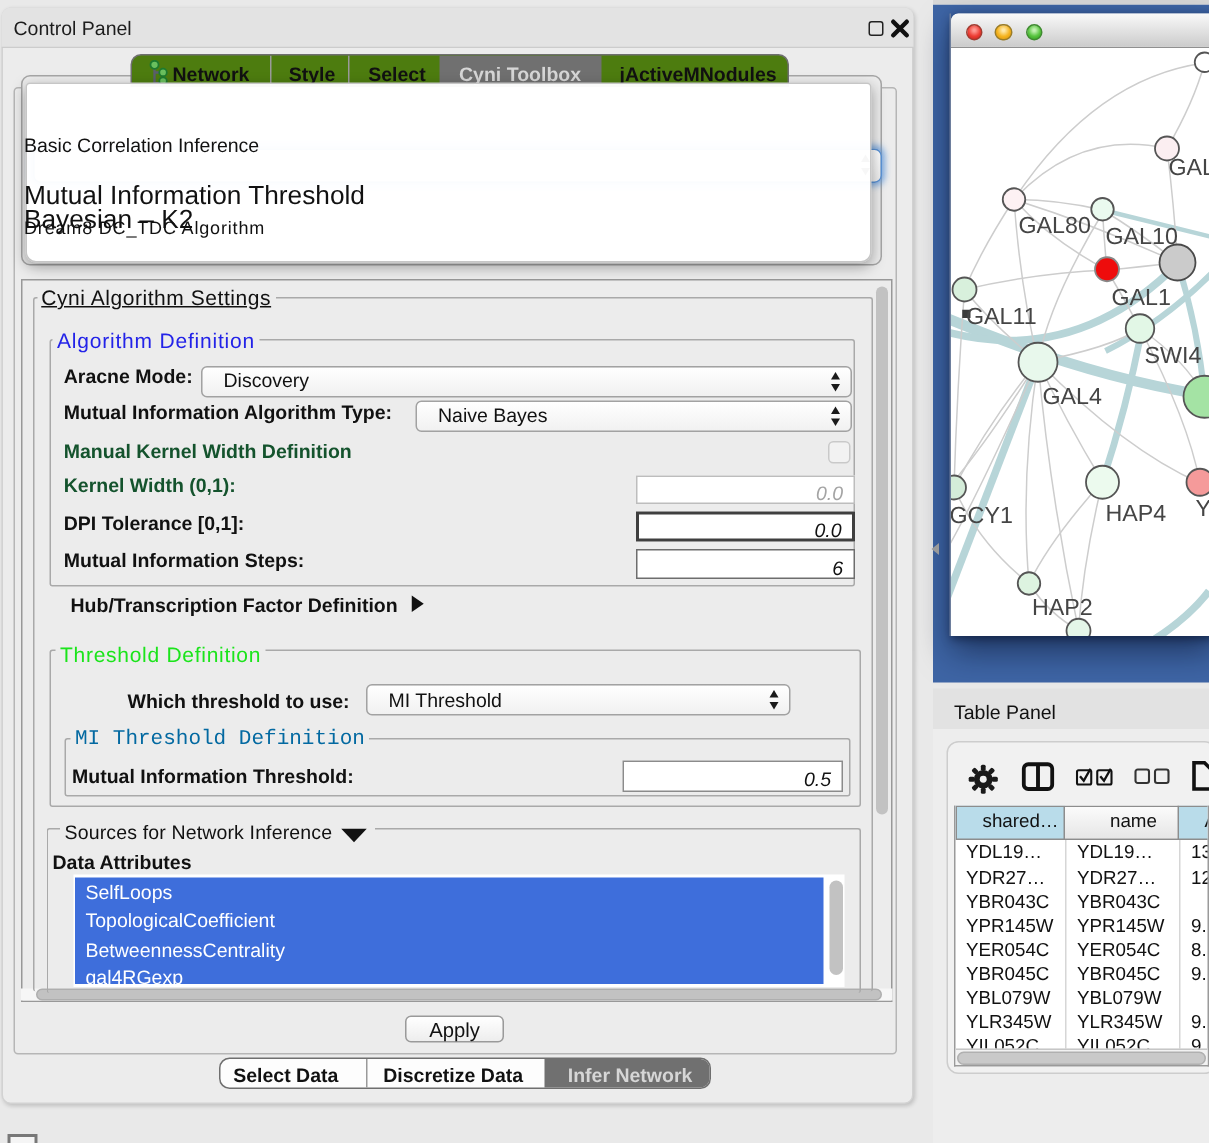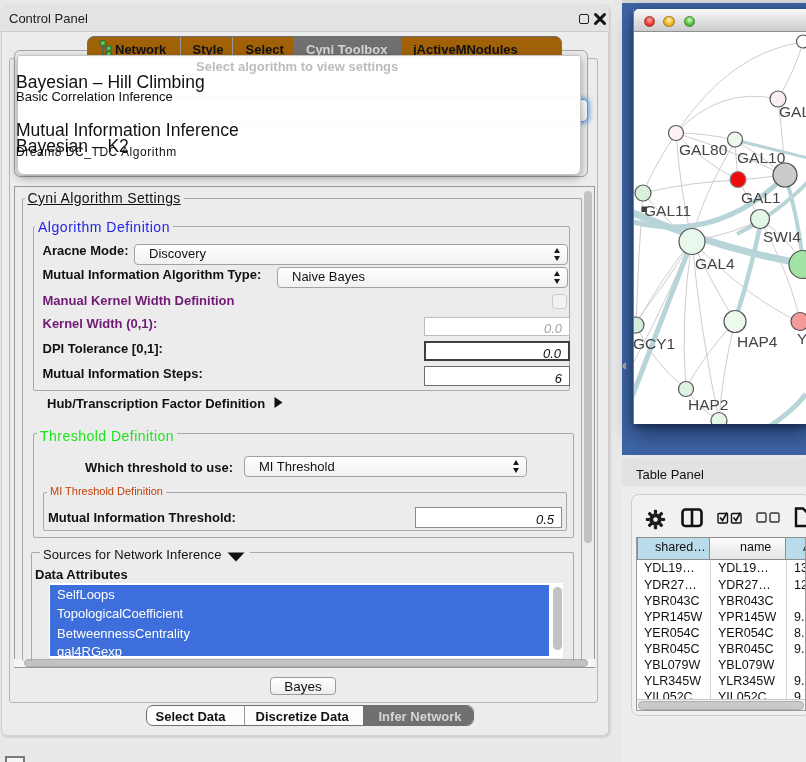--- a/index.html
+++ b/index.html
@@ -1,21 +1,21 @@
 <!DOCTYPE html>
 <html><head>
 <meta charset="utf-8">
 <style>
   * { margin:0; padding:0; box-sizing:border-box; }
   html,body { width:806px; height:762px; overflow:hidden; }
   body { position:relative; background:#e9e9e9; font-family:"Liberation Sans", sans-serif; font-size:13px; color:#111; }
   .abs { position:absolute; }
   .lbl { position:absolute; line-height:1; white-space:nowrap; }
   .b { font-weight:bold; }
-  .dis { color:#701a75; }
+  .dis { color:#14532d; }
   
   .combo { position:absolute; background:linear-gradient(#ffffff,#f1f1f1); border:1px solid #a2a2a2; border-radius:4px; }
   .combo .ar { position:absolute; right:7px; }
   .aru { width:0; height:0; border-left:3.5px solid transparent; border-right:3.5px solid transparent; border-bottom:5px solid #1a1a1a; }
   .ard { width:0; height:0; border-left:3.5px solid transparent; border-right:3.5px solid transparent; border-top:5px solid #1a1a1a; }
   .field { position:absolute; background:#fff; text-align:right;font-style:italic; }
   .grp { position:absolute; border:1px solid #a9a9a9; border-radius:2px; }
 </style>
 </head>
 <body>
@@ -23,21 +23,21 @@
 <div class="abs" style="left:1px; top:5px; width:608px; height:731px; background:#ececec; border:1px solid #d2d2d2; border-radius:6px; box-shadow:1px 1px 3px rgba(0,0,0,0.18);"></div>
 
 <div class="abs" style="left:1px; top:5px; width:608px; height:27px; background:#e3e3e3; border-bottom:1px solid #cccccc; border-radius:6px 6px 0 0;"></div>
 <div class="lbl" style="left:9px; top:12px; font-size:13px; color:#1c1c1c;">Control Panel</div>
 
 <div class="abs" style="left:579px; top:14px; width:10px; height:10px; border:1.6px solid #222; border-radius:2px;"></div>
 <svg class="abs" style="left:593px; top:12px;" width="14" height="14" viewBox="0 0 14 14">
     <path d="M2.5 2.5 L11.5 11.5 M11.5 2.5 L2.5 11.5" stroke="#111" stroke-width="3" stroke-linecap="round"></path>
   </svg>
 
-<div class="abs" style="left:87px; top:36px; width:475px; height:22px; background:#a16207; border:1px solid #6f6f6f; border-radius:7px 7px 0 0; overflow:hidden; z-index:10;">
+<div class="abs" style="left:87px; top:36px; width:439px; height:22px; background:#4d7c0f; border:1px solid #6f6f6f; border-radius:7px 7px 0 0; overflow:hidden; z-index:10;">
   <div class="abs" style="left:92.2px; top:0; width:1px; height:22px; background:#9a9a9a;"></div>
   <div class="abs" style="left:144.1px; top:0; width:1px; height:22px; background:#9a9a9a;"></div>
   <div class="abs" style="left:205px; top:0; width:108px; height:22px; background:#707070;"></div>
   <svg class="abs" style="left:11px; top:3px;" width="13" height="17" viewBox="0 0 13 17">
     <path d="M4 5 V15.5 H9.5 M4 8.3 H9.5" stroke="#5a5f6e" stroke-width="1.6" fill="none"></path>
     <circle cx="4" cy="3.2" r="2.7" fill="#6abf5e" stroke="#1e7a2e" stroke-width="1.2"></circle>
     <circle cx="9.7" cy="8.3" r="2.5" fill="#6abf5e" stroke="#1e7a2e" stroke-width="1.2"></circle>
     <circle cx="9.7" cy="14" r="2.5" fill="#6abf5e" stroke="#1e7a2e" stroke-width="1.2"></circle>
   </svg>
   <div class="lbl b" style="left:27px; top:5.5px;">Network</div>
@@ -103,21 +103,21 @@
 <div class="lbl" style="left:37px; top:428.5px; background:#ececec; padding:0 3px; color:#1be41b; font-size:14px; letter-spacing:0.48px;">Threshold Definition</div>
 
 <div class="lbl b" style="left:85px; top:461px;text-align:center;">Which threshold to use:</div>
 <div class="combo" style="left:244px; top:456px; width:283px; height:21px;">
   <div class="lbl" style="left:14px; top:3px;">MI Threshold</div>
   <div class="ar aru" style="top:3px;"></div>
     <div class="ar ard" style="top:11px;"></div>
 </div>
 
 <div class="grp" style="left:43px; top:492px; width:524px; height:39px;"></div>
-<div class="lbl" style="left:47px; top:485.5px; background:#ececec; padding:0 3px; color:#c2410c; font-size:11px;">MI Threshold Definition</div>
+<div class="lbl" style="left:47px; top:485.5px; background:#ececec; padding:0 3px; color:#0369a1; font-size:14px;font-family:Liberation Mono, monospace;">MI Threshold Definition</div>
 
 <div class="lbl b" style="left:48px; top:511px;">Mutual Information Threshold:</div>
 <div class="field" style="left:415px; top:507px; width:147px; height:21px; border:1px solid #8b8b8b; padding:4px 7px 0 0;">0.5</div>
 
 <div class="abs" style="left:31px; top:552px; width:543px; height:110px; border:1px solid #a9a9a9; border-bottom:none; border-radius:2px;"></div>
 <div class="lbl" style="left:40px; top:548px; background:#ececec; padding:0 3px; letter-spacing:0.1px;">Sources for Network Inference</div>
 <div class="abs" style="left:222px; top:549px; width:28px; height:12px; background:#ececec;"></div>
 <svg class="abs" style="left:227px; top:551.5px;" width="18" height="10" viewBox="0 0 18 10">
     <path d="M0.5 0.5 L17.5 0.5 L9 9.5 Z" fill="#111"></path>
   </svg>
@@ -126,37 +126,35 @@
 
 <div class="abs" style="left:49px; top:583px; width:514px; height:75px; background:#fff; overflow:hidden;">
   <div class="abs" style="left:1px; top:2px; width:499px; height:70.5px; background:#3e6edb;"></div>
   <div class="lbl" style="left:8px; top:4.5px; color:#fff;">SelfLoops</div>
   <div class="lbl" style="left:8px; top:24px; color:#fff;">TopologicalCoefficient</div>
   <div class="lbl" style="left:8px; top:43.5px; color:#fff;">BetweennessCentrality</div>
   <div class="lbl" style="left:8px; top:61.5px; color:#fff;">gal4RGexp</div>
   <div class="abs" style="left:504px; top:4px; width:9px; height:63px; background:#c2c2c2; border-radius:4.5px;"></div>
 </div>
 
-<div class="abs" style="left:270px; top:676.5px; width:66px; height:18.5px; background:linear-gradient(#ffffff,#ededed); border:1px solid #9a9a9a; border-radius:4px; text-align:center; padding-top:1px; font-size:13.5px;">Bayes</div>
+<div class="abs" style="left:270px; top:676.5px; width:66px; height:18.5px; background:linear-gradient(#ffffff,#ededed); border:1px solid #9a9a9a; border-radius:4px; text-align:center; padding-top:1px; font-size:13.5px;">Apply</div>
 
 <div class="abs" style="left:145.5px; top:704.5px; width:328px; height:21.5px; background:#fdfdfd; border:1px solid #6f6f6f; border-radius:7px; overflow:hidden;">
   <div class="abs" style="left:97px; top:0; width:1px; height:22px; background:#9a9a9a;"></div>
   <div class="abs" style="left:216.5px; top:0; width:112px; height:22px; background:#707070;"></div>
   <div class="lbl b" style="left:9px; top:4.5px;">Select Data</div>
   <div class="lbl b" style="left:109px; top:4.5px;">Discretize Data</div>
   <div class="lbl b" style="left:232px; top:4.5px; color:#d6d6d6;">Infer Network</div>
 </div>
 
 <div class="abs" style="left:5px; top:756px; width:20px; height:10px; background:#f5f5f5; border:2px solid #787878;"></div>
 
 <div class="abs" style="left:17px; top:54.5px; width:564px; height:120.5px; background:rgba(255,255,255,0.97); border:1px solid #c6c6c6; border-radius:3px 3px 7px 7px; box-shadow:0 3px 9px rgba(0,0,0,0.34); z-index:50;">
-  <div class="lbl b" style="left:178px; top:4.5px; color:#bcbcbc;">Select algorithm to view settings</div>
-  <div class="lbl" style="left:-2px; top:18.6px; font-size:17.5px;">Bayesian – Hill Climbing</div>
   <div class="lbl" style="left:-2px; top:34.6px; font-size:13px;">Basic Correlation Inference</div>
-  <div class="lbl" style="left:-2px; top:66.7px; font-size:17.5px;">Mutual Information Inference</div>
+  <div class="lbl" style="left:-2px; top:66.7px; font-size:17.5px;">Mutual Information Threshold</div>
   <div class="lbl" style="left:-2px; top:82.8px; font-size:17.5px;">Bayesian – K2</div>
   <div class="lbl" style="left:-2px; top:90px; font-size:12px; letter-spacing:0.55px;">Dream8 DC_TDC Algorithm</div>
 </div>
 
 <svg class="abs" style="left:620px; top:362px; z-index:5;" width="7" height="8" viewBox="0 0 7 8">
     <path d="M6 0 L1 4 L6 8 Z" fill="#9a9a9a"></path>
   </svg>
 
 <div class="abs" style="left:622px; top:3px; width:184px; height:452px; background:#3e65a5;"></div>
 

